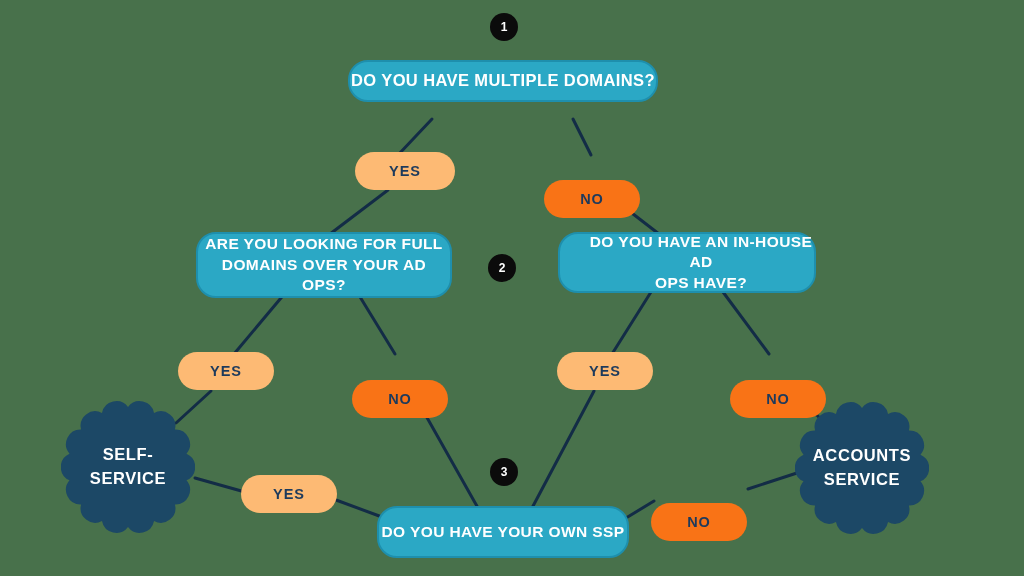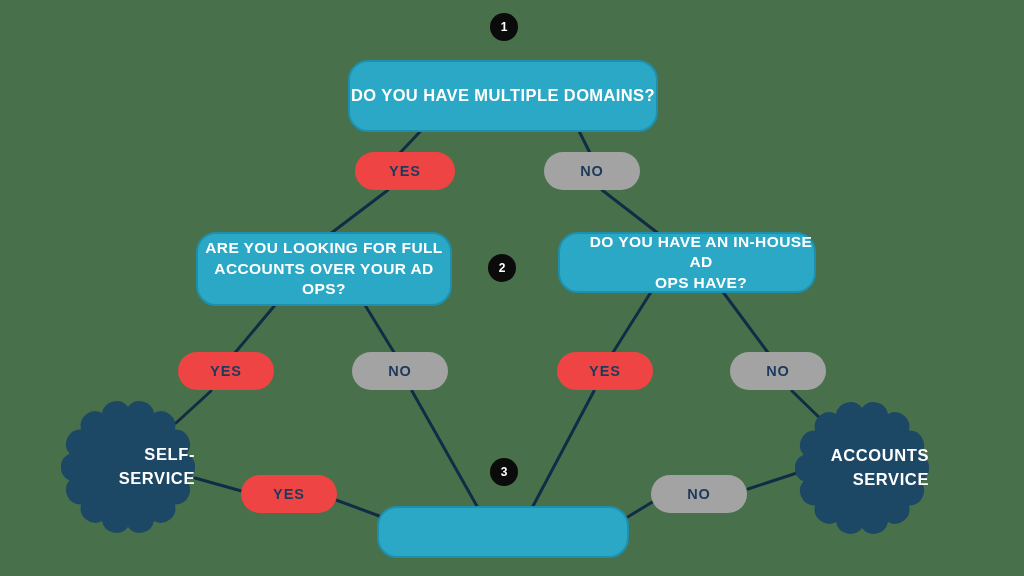--- a/index.html
+++ b/index.html
@@ -19,35 +19,35 @@
     border:2px solid #1E8FAD;
     border-radius:20px;
     color:#ffffff;
     font-weight:bold;
     text-align:center;
     display:flex;flex-direction:column;justify-content:center;align-items:center;
     letter-spacing:0.4px;
     box-sizing:border-box;
     line-height:1.32;
   }
-  .q1{left:348px;top:60px;width:310px;height:72px;font-size:16.5px;}
-  .q2{left:196px;top:232px;width:256px;height:74px;font-size:15.5px;text-align:center;}
+  .q1{left:348px;top:60px;width:310px;height:42px;font-size:16.5px;}
+  .q2{left:196px;top:232px;width:256px;height:66px;font-size:15.5px;text-align:center;}
   .q3{left:558px;top:232px;width:258px;height:61px;font-size:15.5px;padding-left:28px;}
   .q4{left:377px;top:506px;width:252px;height:52px;font-size:15.5px;}
 
   .pill{
     position:absolute;
     width:96px;height:38px;
     border-radius:19px;
     display:flex;align-items:center;justify-content:center;
     font-size:14.5px;font-weight:bold;letter-spacing:1px;
     color:#1D3A5C;
   }
-  .pill.yes{background:#ef4444;}
-  .pill.no{background:#a3a3a3;}
+  .pill.yes{background:#fdba74;}
+  .pill.no{background:#f97316;margin-top:28px;}
   .yes1{left:355px;top:152px;width:100px;}
   .no1{left:544px;top:152px;}
   .yes2{left:178px;top:352px;}
   .no2{left:352px;top:352px;}
   .yes3{left:557px;top:352px;}
   .no3{left:730px;top:352px;}
   .yes4{left:241px;top:475px;}
   .no4{left:651px;top:475px;}
 
   .badge{
@@ -61,21 +61,21 @@
   .badge2{left:488px;top:254px;}
   .badge3{left:490px;top:458px;}
 
   .seal{
     position:absolute;width:134px;height:134px;
   }
   .seal svg{position:absolute;left:0;top:0;}
   .seal .seal-path{fill:#1C4866;}
   .seal .seal-label{
     position:absolute;left:0;top:0;width:134px;height:134px;
-    display:flex;flex-direction:column;align-items:flex-end;justify-content:center;
+    display:flex;flex-direction:column;align-items:center;justify-content:center;
     color:#ffffff;font-size:16.5px;font-weight:bold;letter-spacing:0.6px;
     line-height:1.45;text-align:center;
   }
   .seal-left{left:61px;top:400px;}
   .seal-right{left:795px;top:401px;}
 
   .line{display:block;}
 </style>
 </head>
 <body>
@@ -111,21 +111,21 @@
 
   <div class="pill yes yes1">
     <span>YES</span>
   </div>
   <div class="pill no no1">
     <span>NO</span>
   </div>
 
   <div class="qbox q2">
     <span>ARE YOU LOOKING FOR FULL</span>
-    <span>ACCOUNTS OVER YOUR AD OPS?</span>
+    <span>DOMAINS OVER YOUR AD OPS?</span>
   </div>
 
   <div class="badge badge2">
     <span>2</span>
   </div>
 
   <div class="qbox q3">
     <span>DO YOU HAVE AN IN-HOUSE AD</span>
     <span>OPS HAVE?</span>
   </div>
@@ -168,15 +168,16 @@
   </div>
   <div class="pill no no4">
     <span>NO</span>
   </div>
 
   <div class="badge badge3">
     <span>3</span>
   </div>
 
   <div class="qbox q4">
+    <span>DO YOU HAVE YOUR OWN SSP</span>
   </div>
 
 </div>
 
 </body></html>

